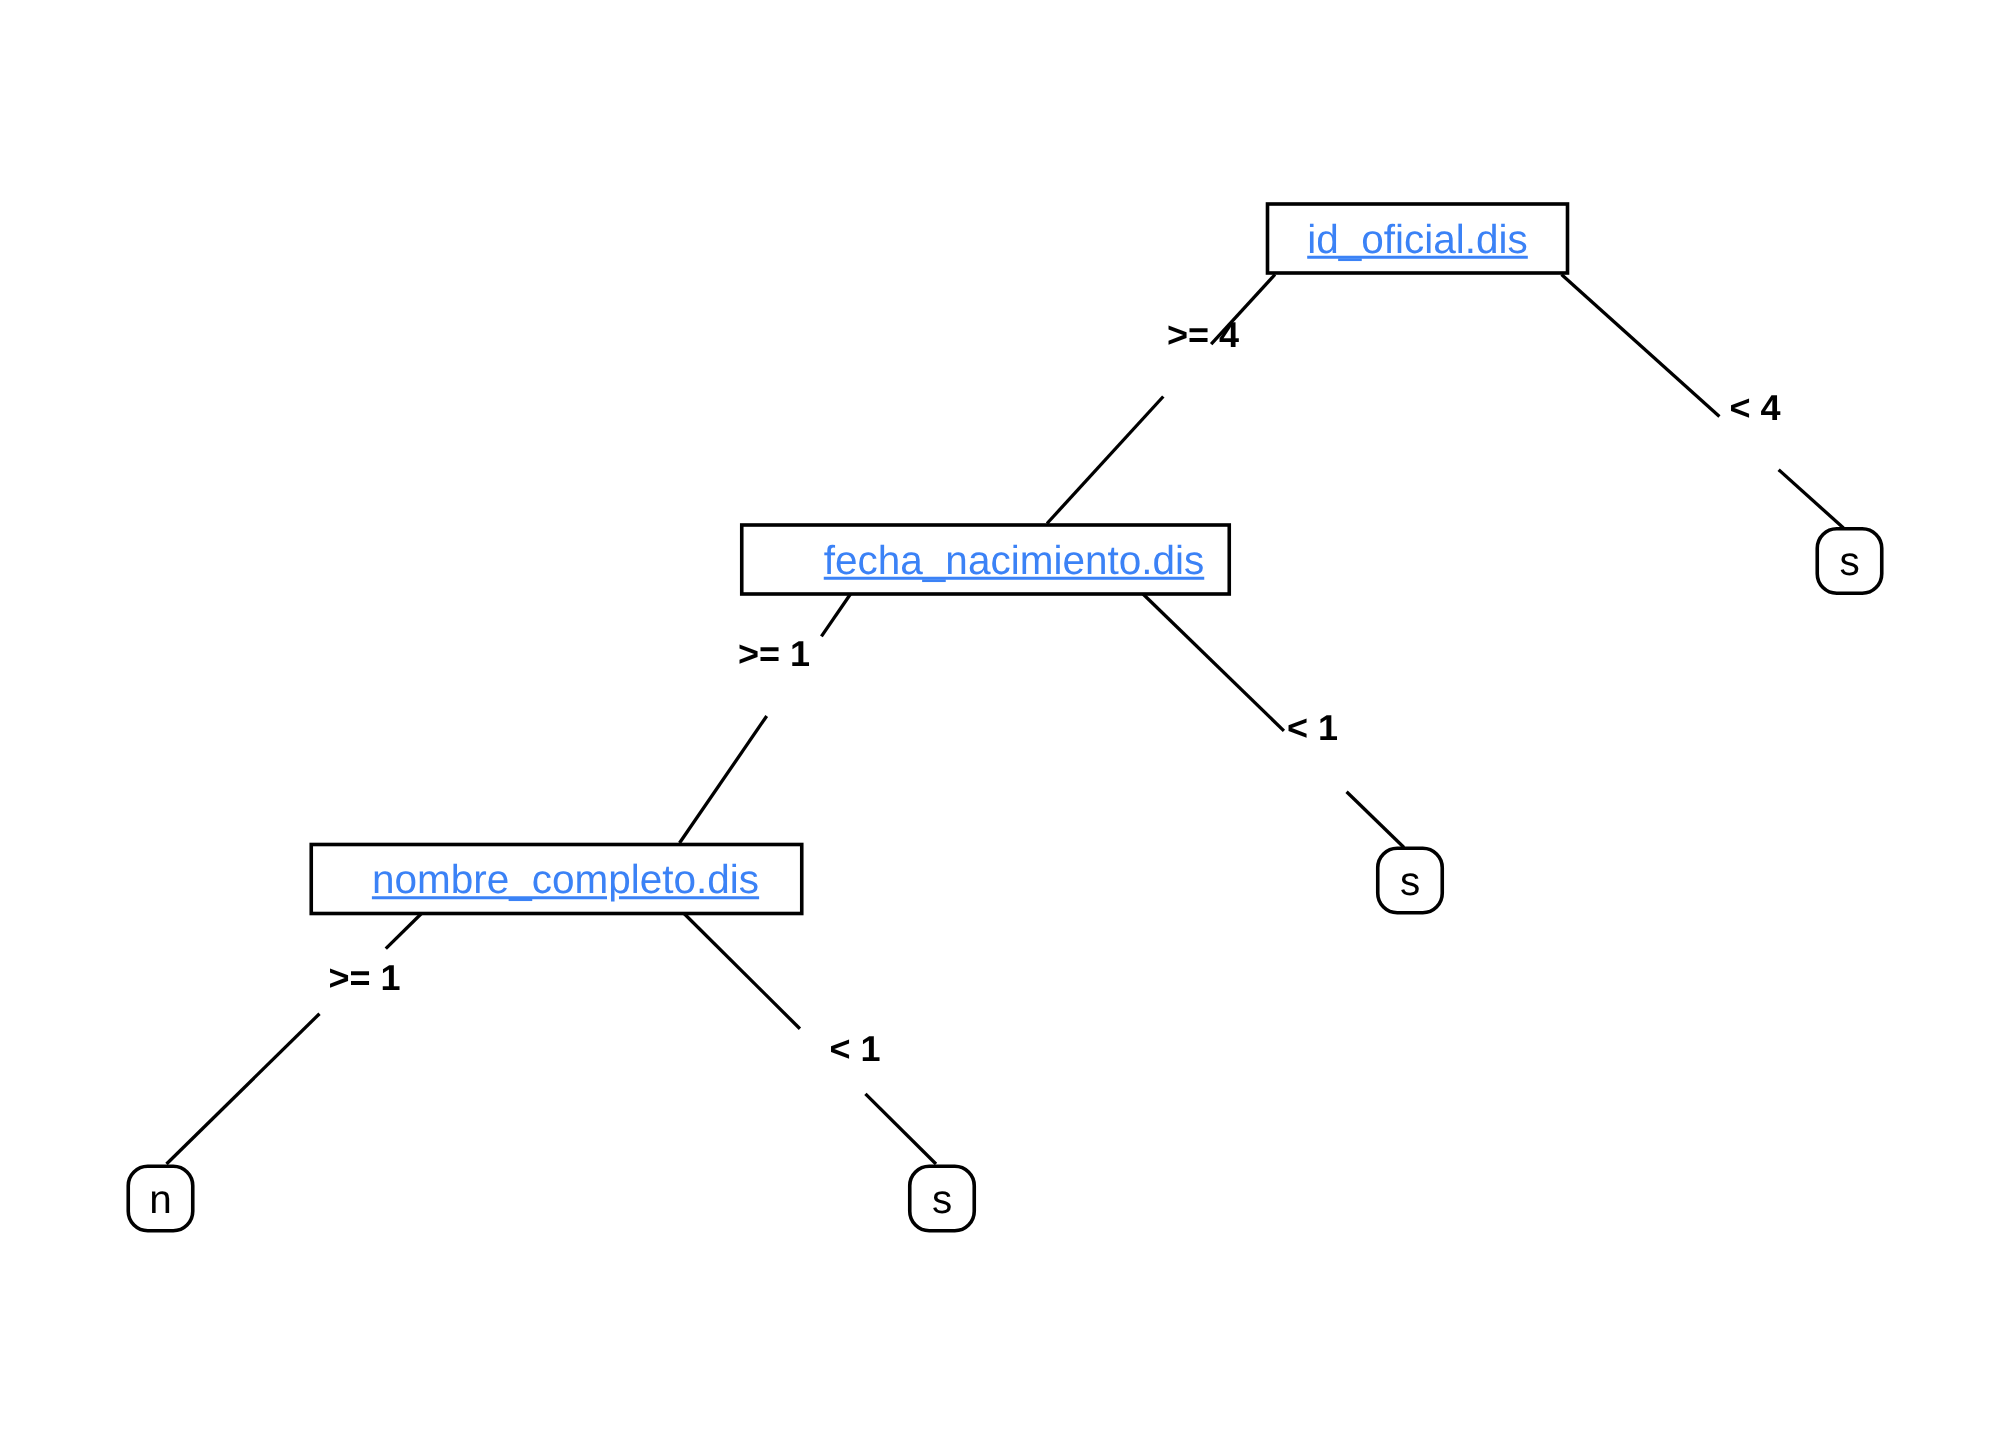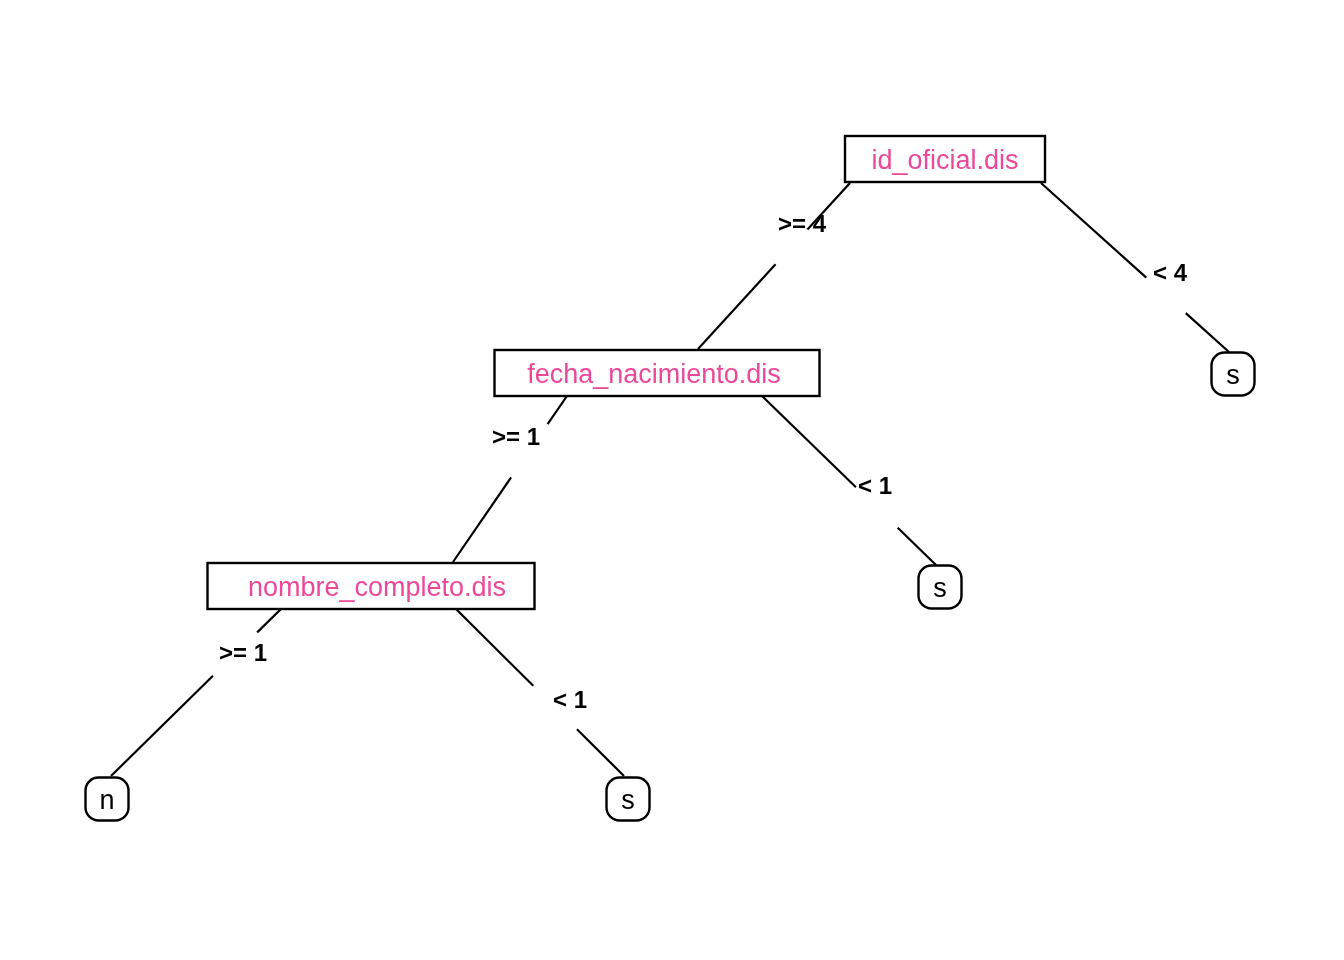--- a/index.html
+++ b/index.html
@@ -41,25 +41,26 @@
   .leaf-rect {
     fill: #ffffff;
     stroke: #000000;
     stroke-width: 2.4;
   }
   .node-label {
     position: absolute;
     font-family: "Liberation Sans", sans-serif;
     font-size: 27px;
     font-weight: 400;
-    color: #ec4899;
+    color: #3b82f6;
     white-space: nowrap;
     line-height: 1;
     transform: translate(-50%, -50%);
     letter-spacing: 0px;
+    text-decoration: underline;
   }
   .leaf-label {
     position: absolute;
     font-family: "Liberation Sans", sans-serif;
     font-size: 27px;
     font-weight: 400;
     color: #000000;
     white-space: nowrap;
     line-height: 1;
     transform: translate(-50%, -50%);
@@ -105,20 +106,20 @@
       </g>
   </svg>
   <div id="labels-layer">
       <div class="edge-label" style="left: 802px; top: 224px;">&gt;= 4</div>
       <div class="edge-label" style="left: 1170px; top: 273px;">&lt; 4</div>
       <div class="edge-label" style="left: 516px; top: 437px;">&gt;= 1</div>
       <div class="edge-label" style="left: 875px; top: 486px;">&lt; 1</div>
       <div class="edge-label" style="left: 243px; top: 653px;">&gt;= 1</div>
       <div class="edge-label" style="left: 570px; top: 700px;">&lt; 1</div>
       <div class="node-label" style="left: 945px; top: 160px;">id_oficial.dis</div>
-      <div class="node-label" style="left: 654px; top: 374px;">fecha_nacimiento.dis</div>
+      <div class="node-label" style="left: 676px; top: 374px;">fecha_nacimiento.dis</div>
       <div class="node-label" style="left: 377px; top: 587px;">nombre_completo.dis</div>
       <div class="leaf-label" style="left: 1233px; top: 375px;">s</div>
       <div class="leaf-label" style="left: 940px; top: 588px;">s</div>
       <div class="leaf-label" style="left: 107px; top: 800px;">n</div>
       <div class="leaf-label" style="left: 628px; top: 800px;">s</div>
     </div>
 </div>
 
 </body></html>

